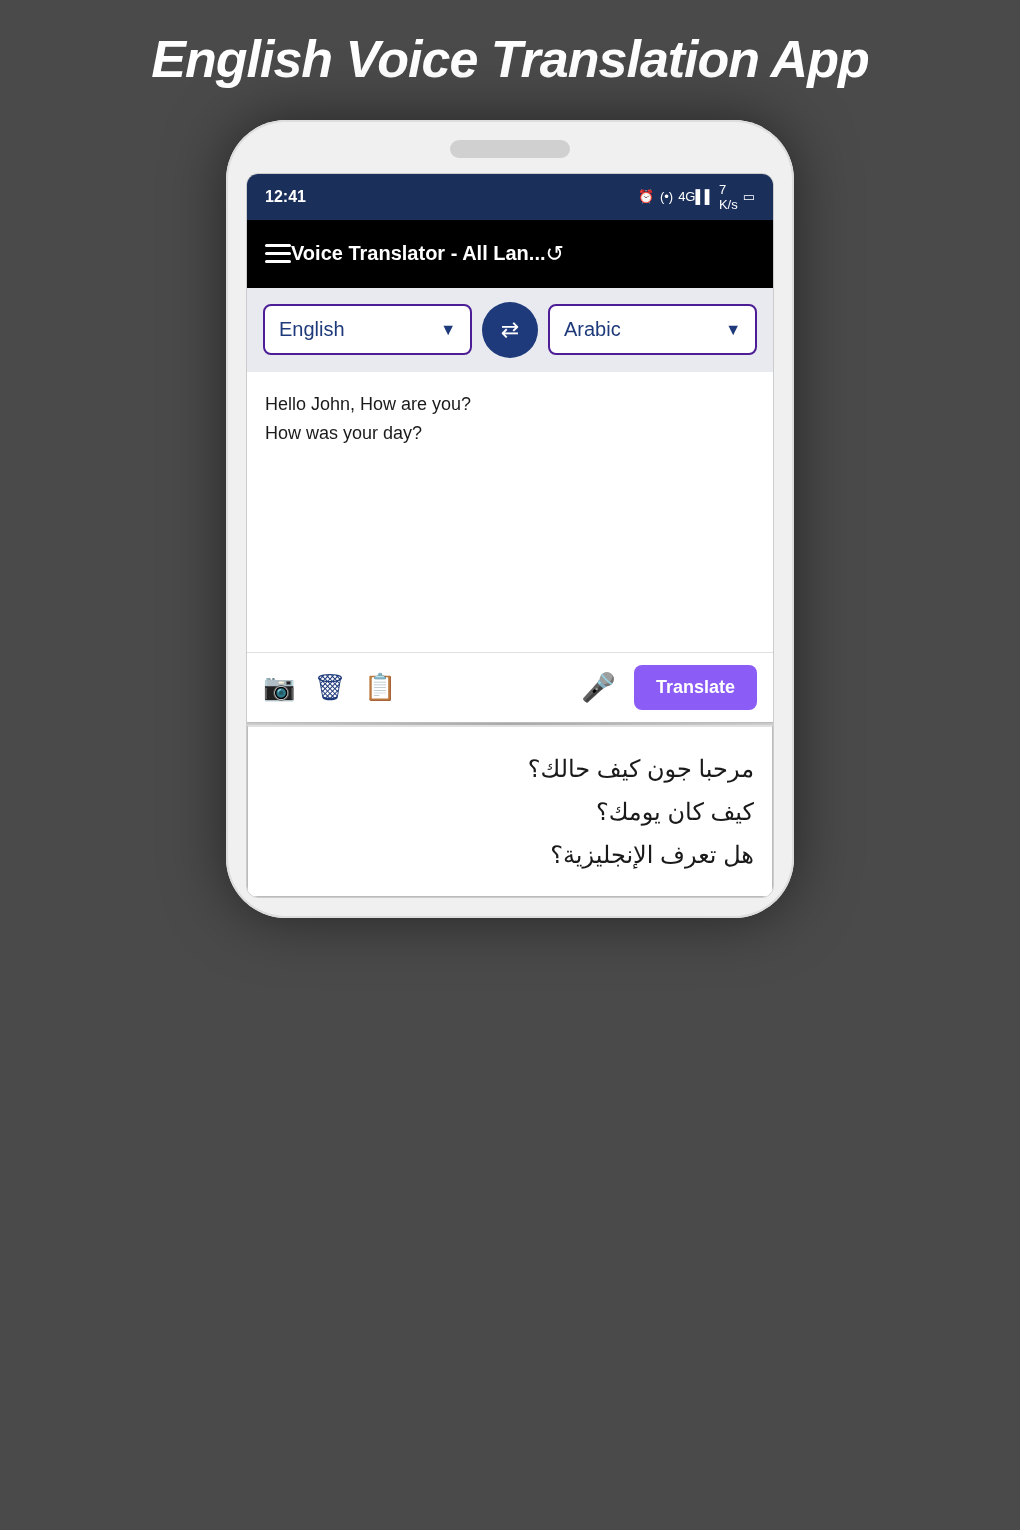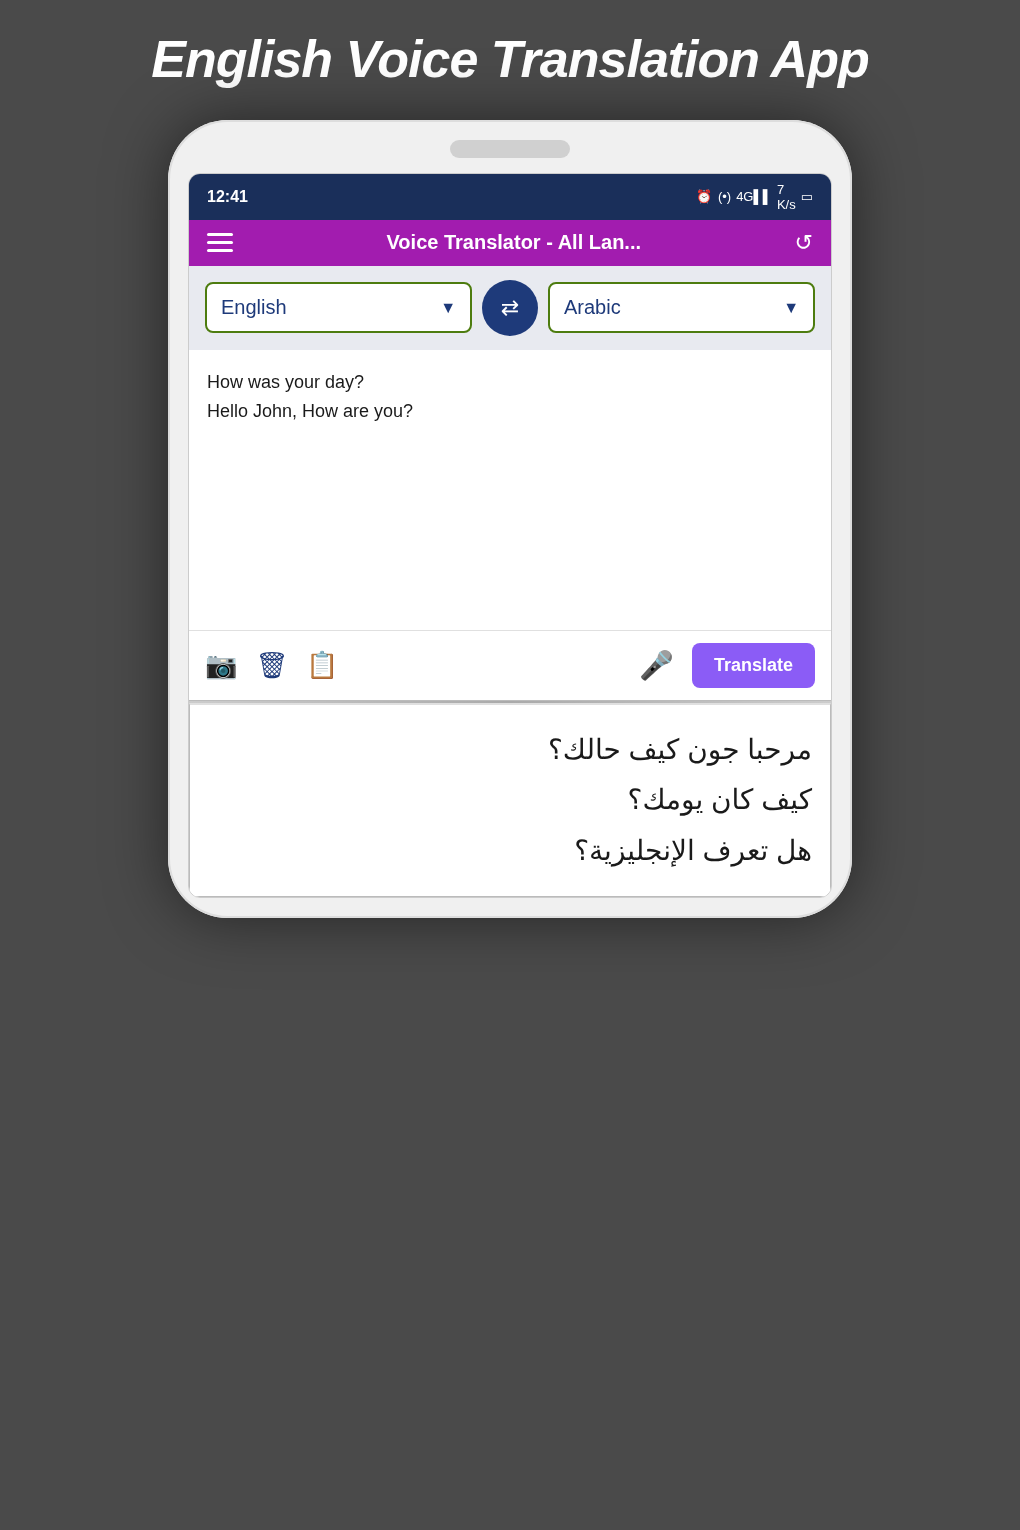--- a/index.html
+++ b/index.html
@@ -22,21 +22,21 @@
       text-align: center;
       margin-top: 30px;
       margin-bottom: 30px;
       line-height: 1.15;
       font-style: italic;
       letter-spacing: -1px;
     }
 
     
     .phone-shell {
-      width: 684px;
+      width: 568px;
       background: #f0f0f0;
       border-radius: 60px;
       padding: 20px;
       box-shadow: 0 0 60px rgba(0,0,0,0.5), inset 0 0 0 2px #ddd;
       position: relative;
     }
 
     .phone-shell::before {
       content: '';
       display: block;
@@ -72,26 +72,26 @@
 
     .status-icons {
       display: flex;
       align-items: center;
       gap: 5px;
       font-size: 13px;
     }
 
     
     .app-bar {
-      background: #a21caf;
-      color: white;
-      display: flex;
-      align-items: center;
-      justify-content: space-between;
-      padding: 10px 18px;
+      background: #000000;
+      color: white;
+      display: flex;
+      align-items: center;
+      justify-content: flex-start;
+      padding: 21px 18px;
     }
 
     .hamburger-icon {
       display: flex;
       flex-direction: column;
       gap: 5px;
       cursor: pointer;
     }
 
     .hamburger-icon span {
@@ -119,21 +119,21 @@
       background: #e8eaf0;
       padding: 14px 16px;
       display: flex;
       align-items: center;
       gap: 10px;
     }
 
     .lang-dropdown {
       flex: 1;
       background: white;
-      border: 2px solid #4d7c0f;
+      border: 2px solid #4c1d95;
       border-radius: 8px;
       padding: 12px 14px;
       display: flex;
       align-items: center;
       justify-content: space-between;
       cursor: pointer;
     }
 
     .lang-dropdown-text {
       color: #1e3a7a;
@@ -239,21 +239,21 @@
     .output-area {
       background: white;
       border: 1.5px solid #bbb;
       margin: 0;
       padding: 20px 18px;
       min-height: 160px;
       border-top: 2px solid #e0e0e0;
     }
 
     .output-text {
-      font-size: 28px;
+      font-size: 24px;
       color: #1a1a1a;
       text-align: right;
       line-height: 1.8;
       direction: rtl;
     }
 
     .separator-line {
       height: 2px;
       background: linear-gradient(to right, #ccc, #aaa, #ccc);
     }
@@ -301,22 +301,22 @@
       <div class="lang-dropdown">
         <span class="lang-dropdown-text">Arabic</span>
         <span class="lang-dropdown-arrow">▼</span>
       </div>
 
     </div>
 
     <div class="input-area">
       <div class="text-input-box">
         <div class="text-input-content">
+          <div>Hello John, How are you?</div>
           <div>How was your day?</div>
-          <div>Hello John, How are you?</div>
         </div>
       </div>
 
       <div class="toolbar">
         <span class="tool-icon">📷</span>
         <span class="tool-icon">🗑</span>
         <span class="tool-icon">📋</span>
         <span class="mic-icon">🎤</span>
         <button class="translate-button">Translate</button>
       </div>

